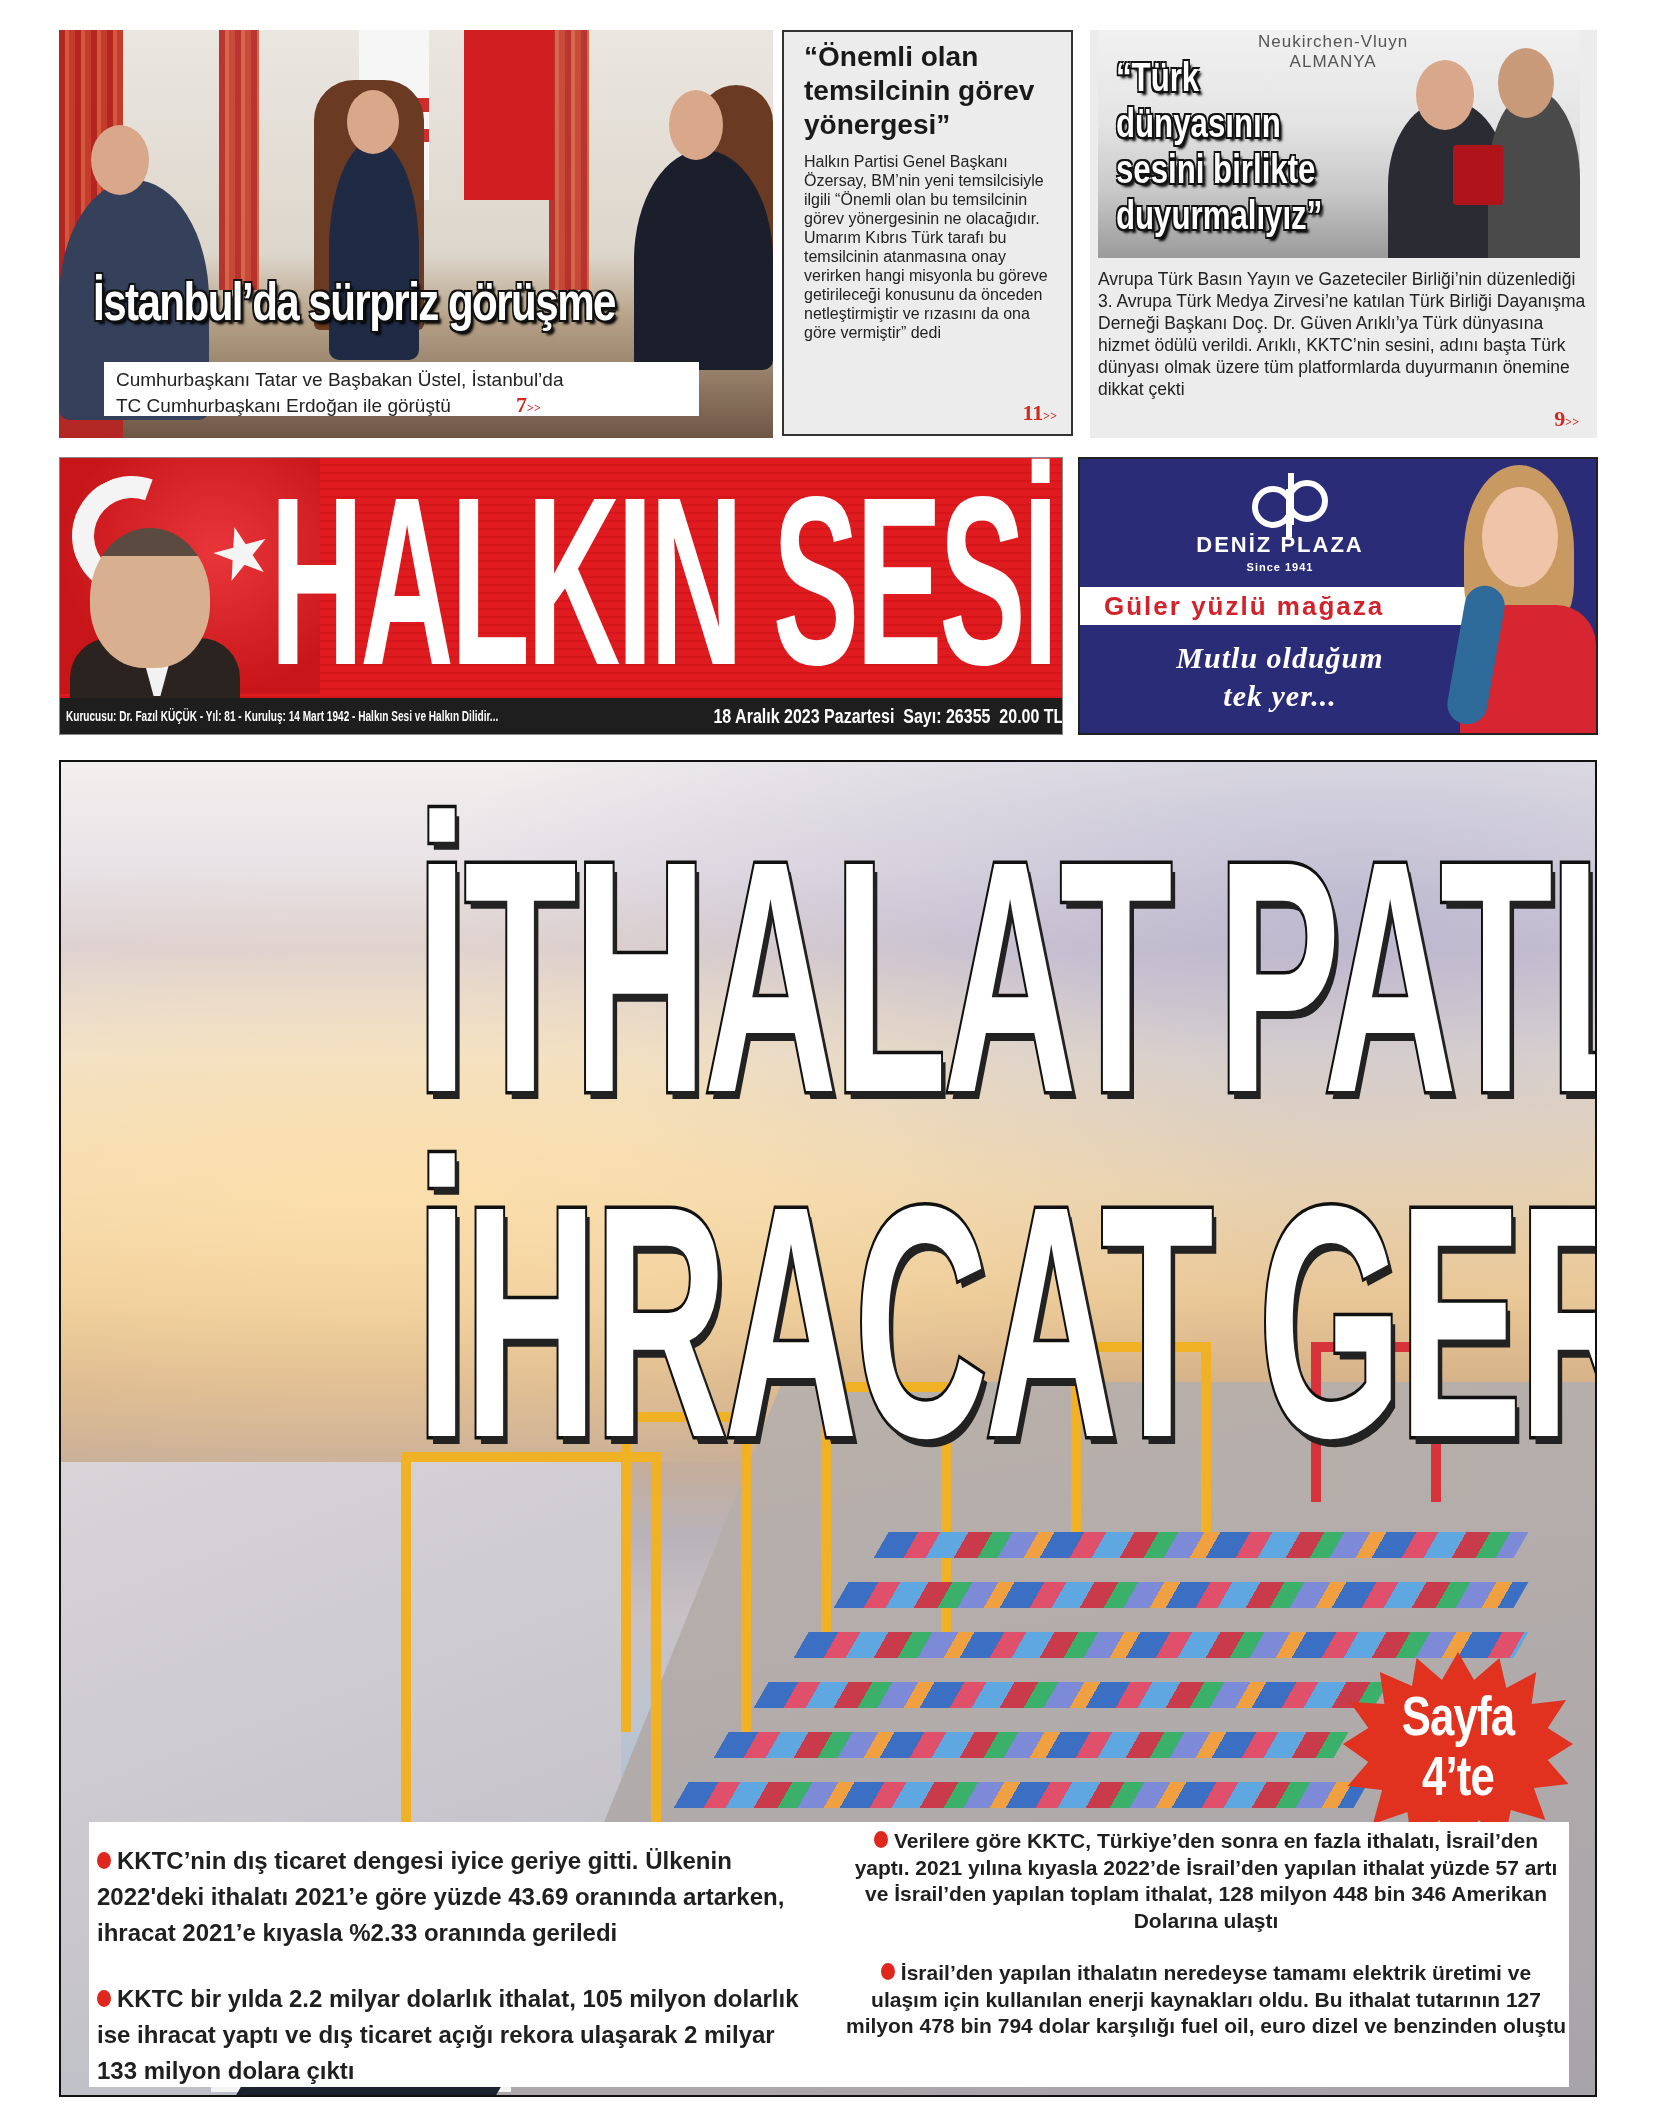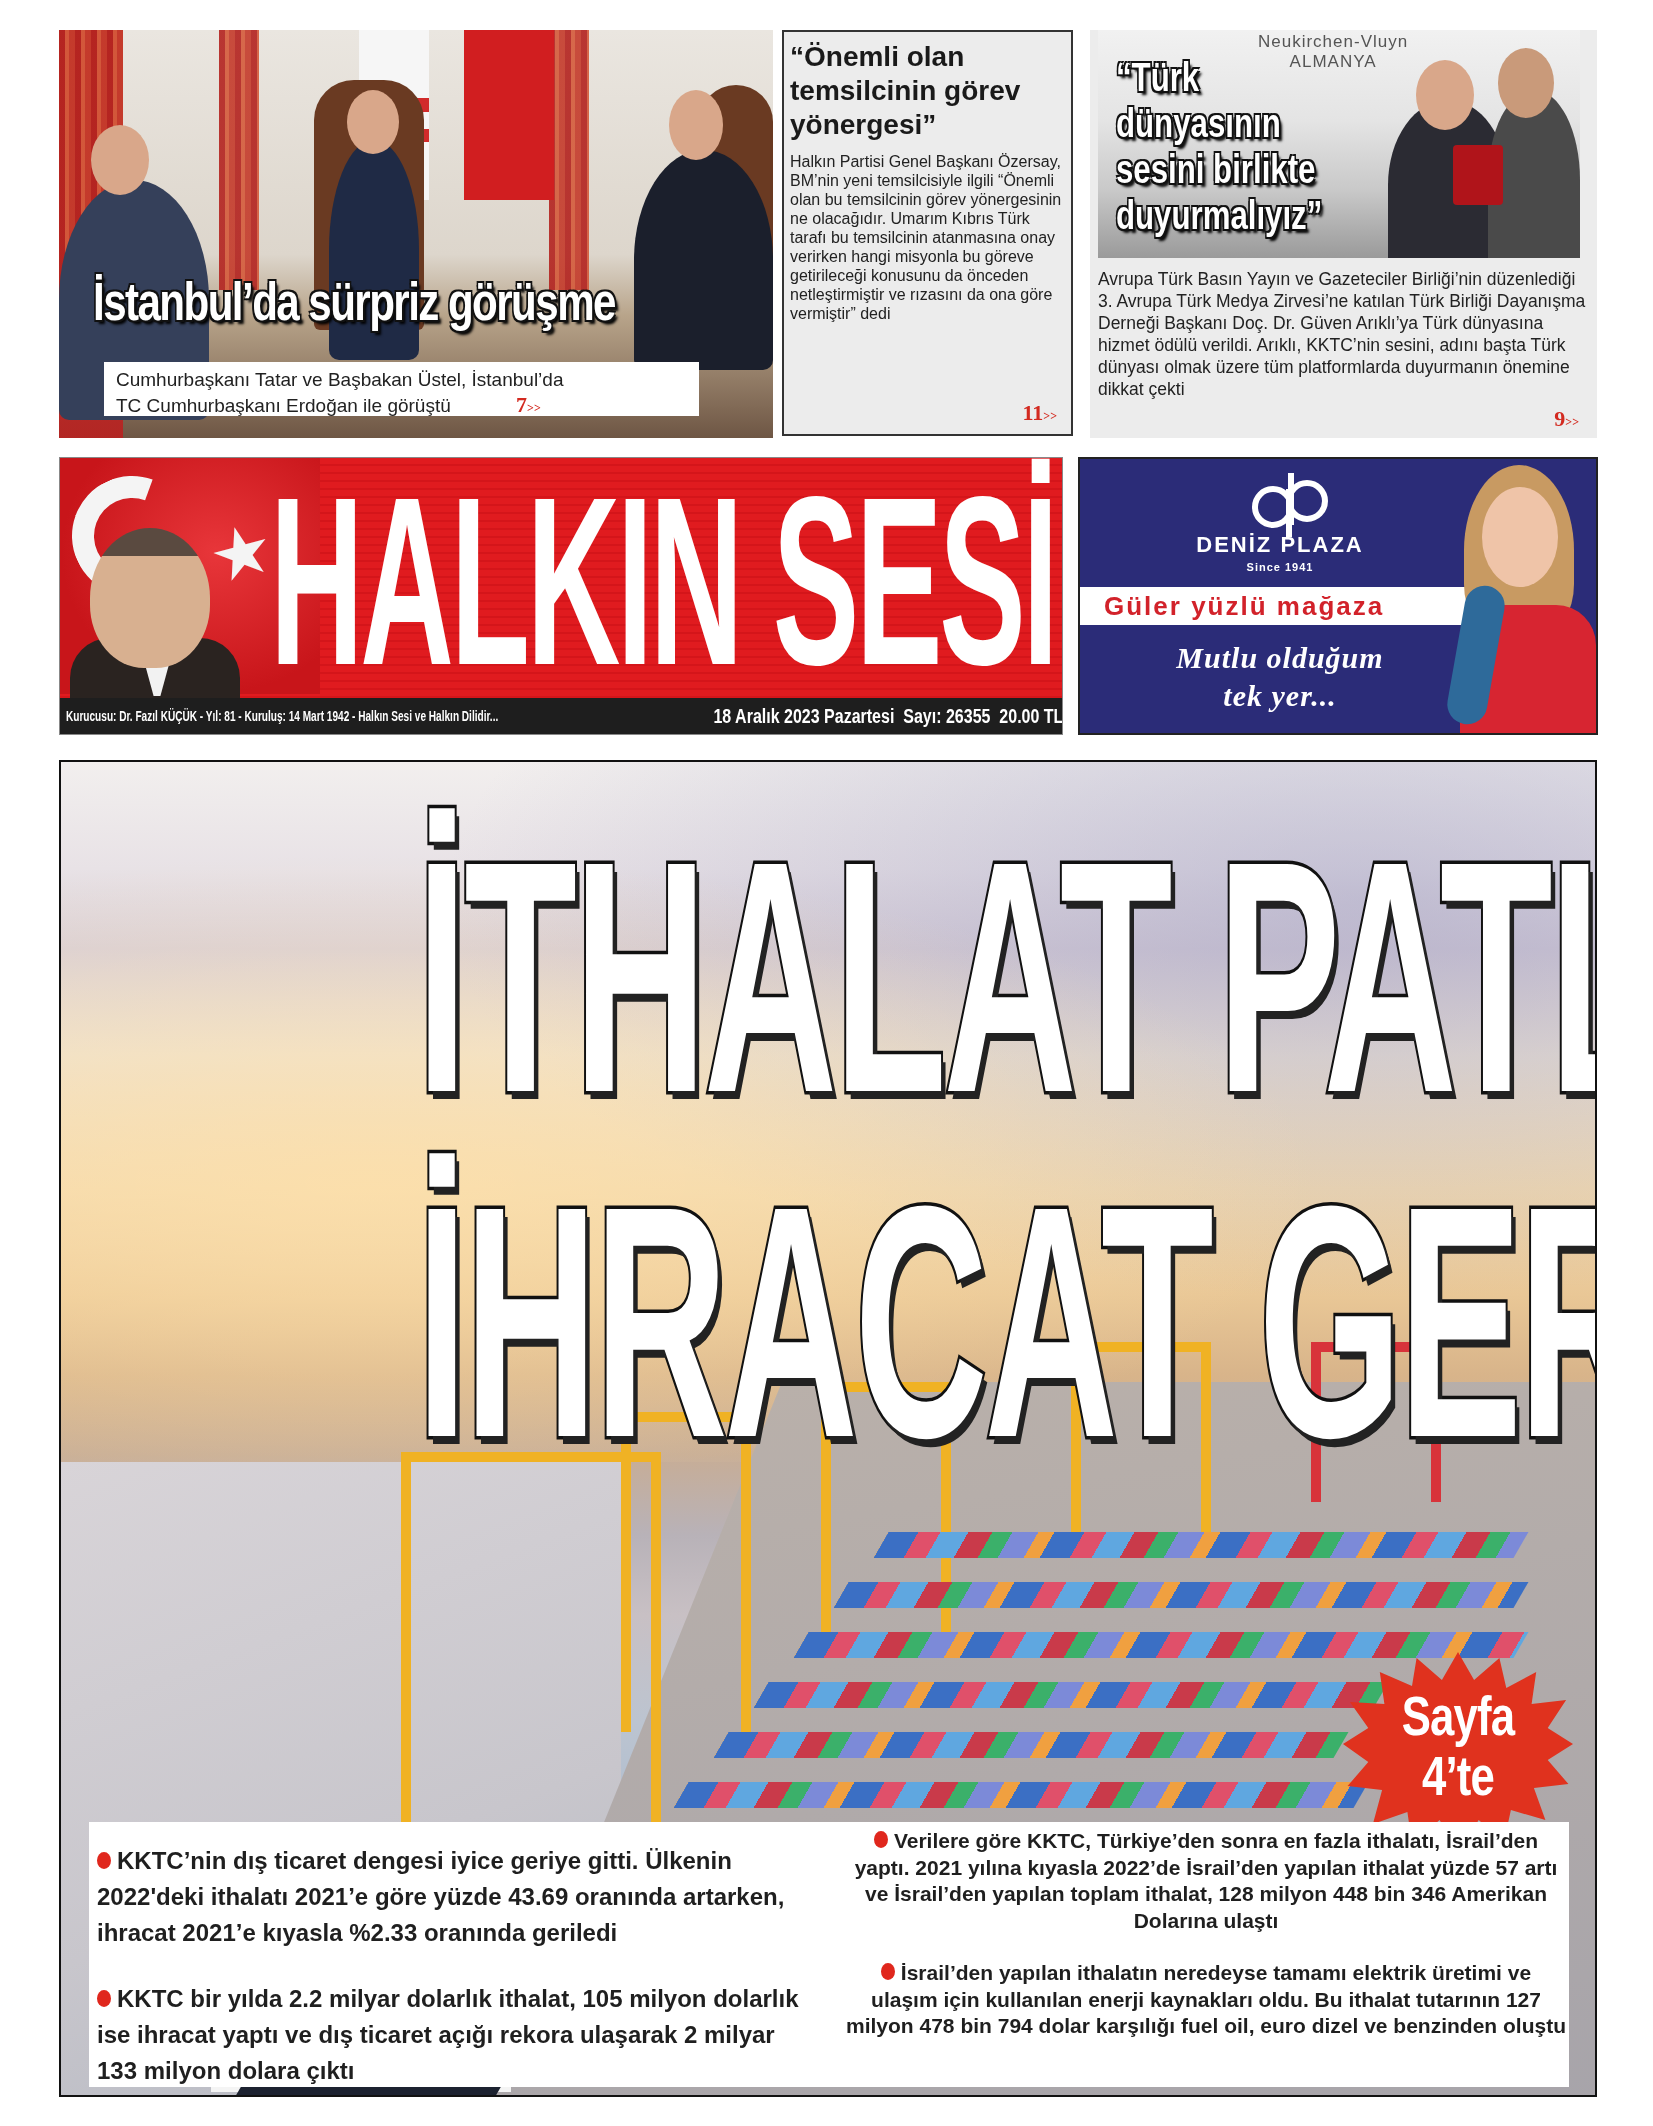--- a/index.html
+++ b/index.html
@@ -35,21 +35,21 @@
     position: absolute; left: 45px; top: 332px; width: 595px; height: 54px;
     background: #ffffff; padding: 5px 12px;
     font-size: 19px; line-height: 25px; color: #222;
   }
   .page-ref { color: #d32a20; font-family: "Liberation Serif", serif; font-weight: 700; font-size: 22px; }
   .page-ref small { font-size: 12px; font-weight: 700; }
 
   .story-mid {
     left: 782px; top: 30px; width: 291px; height: 406px;
     background: #ececec; border: 2px solid #333;
-    padding: 8px 6px;
+    padding: 8px 20px;
   }
   .story-mid .title { font-weight: 700; font-size: 28px; line-height: 34px; color: #1a1a1a; }
   .story-mid .body { font-size: 16px; line-height: 19px; margin-top: 10px; color: #222; }
   .story-mid .ref { position: absolute; right: 14px; bottom: 8px; }
 
   .story-right {
     left: 1090px; top: 30px; width: 507px; height: 408px;
     background: #ececec;
   }
   .story-right .photo {

